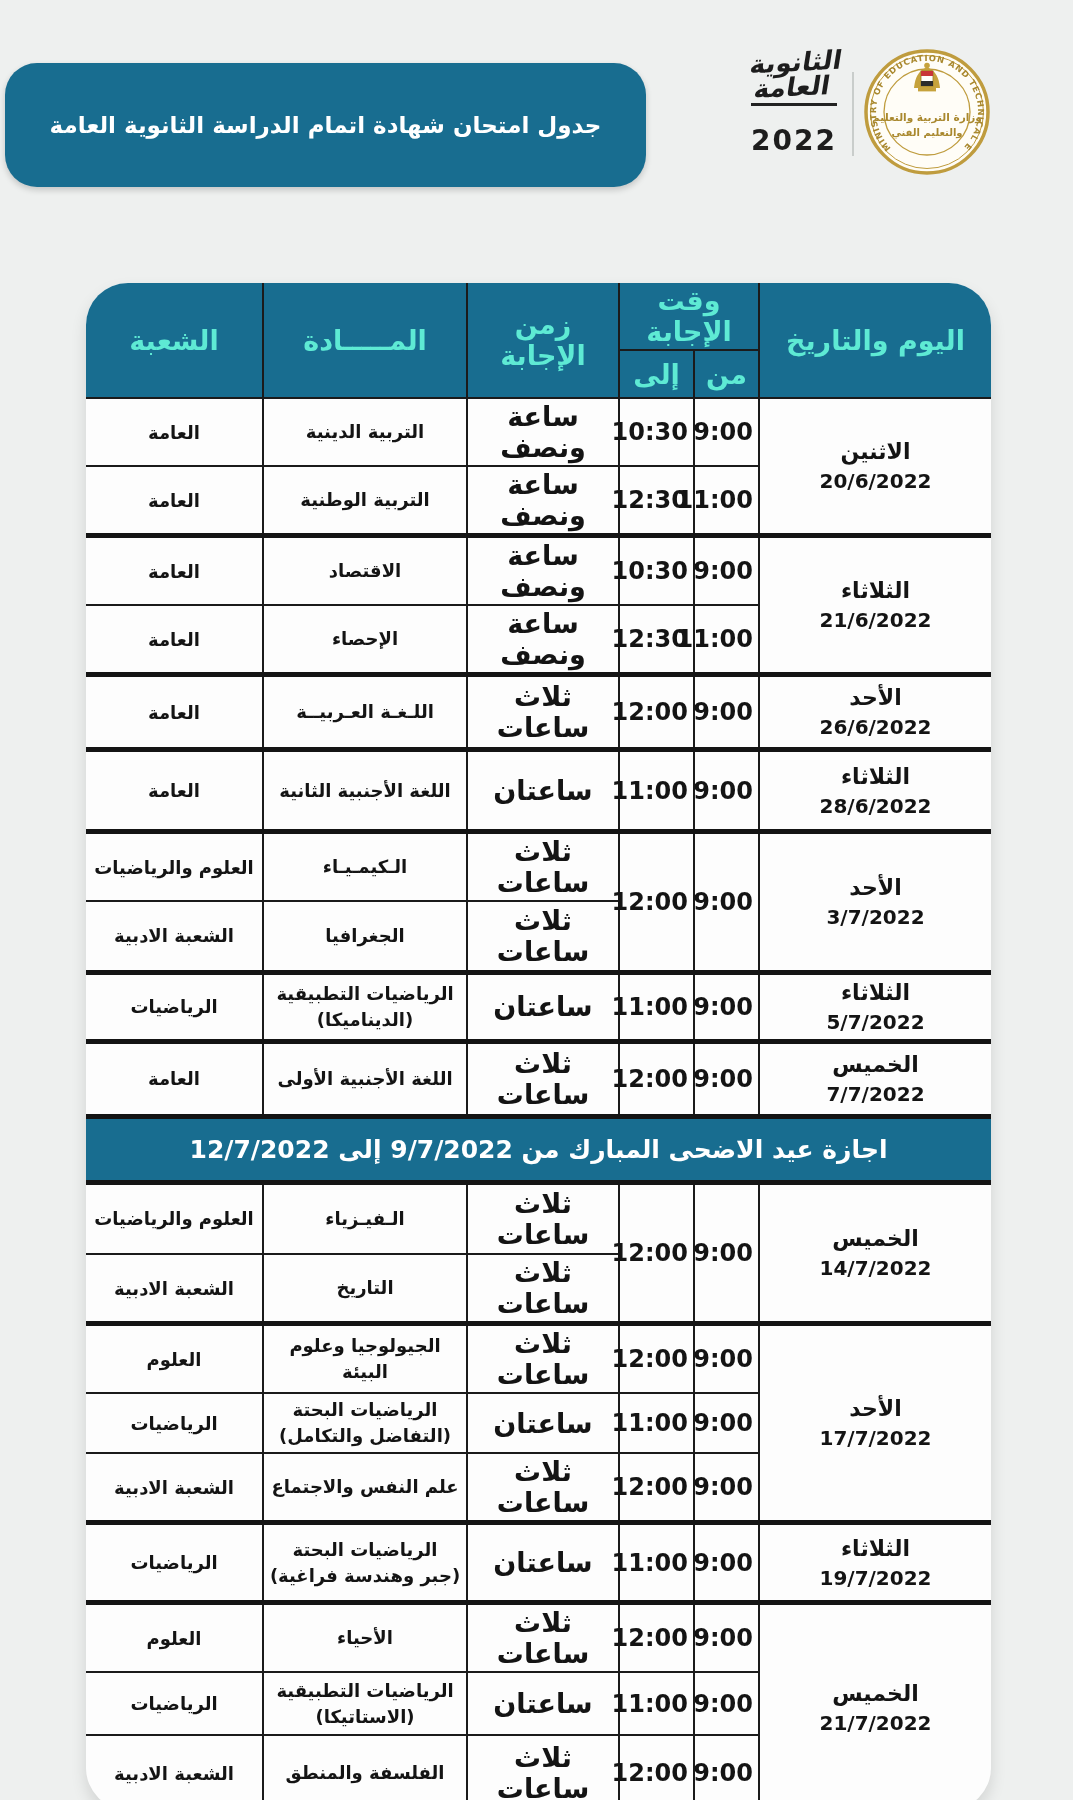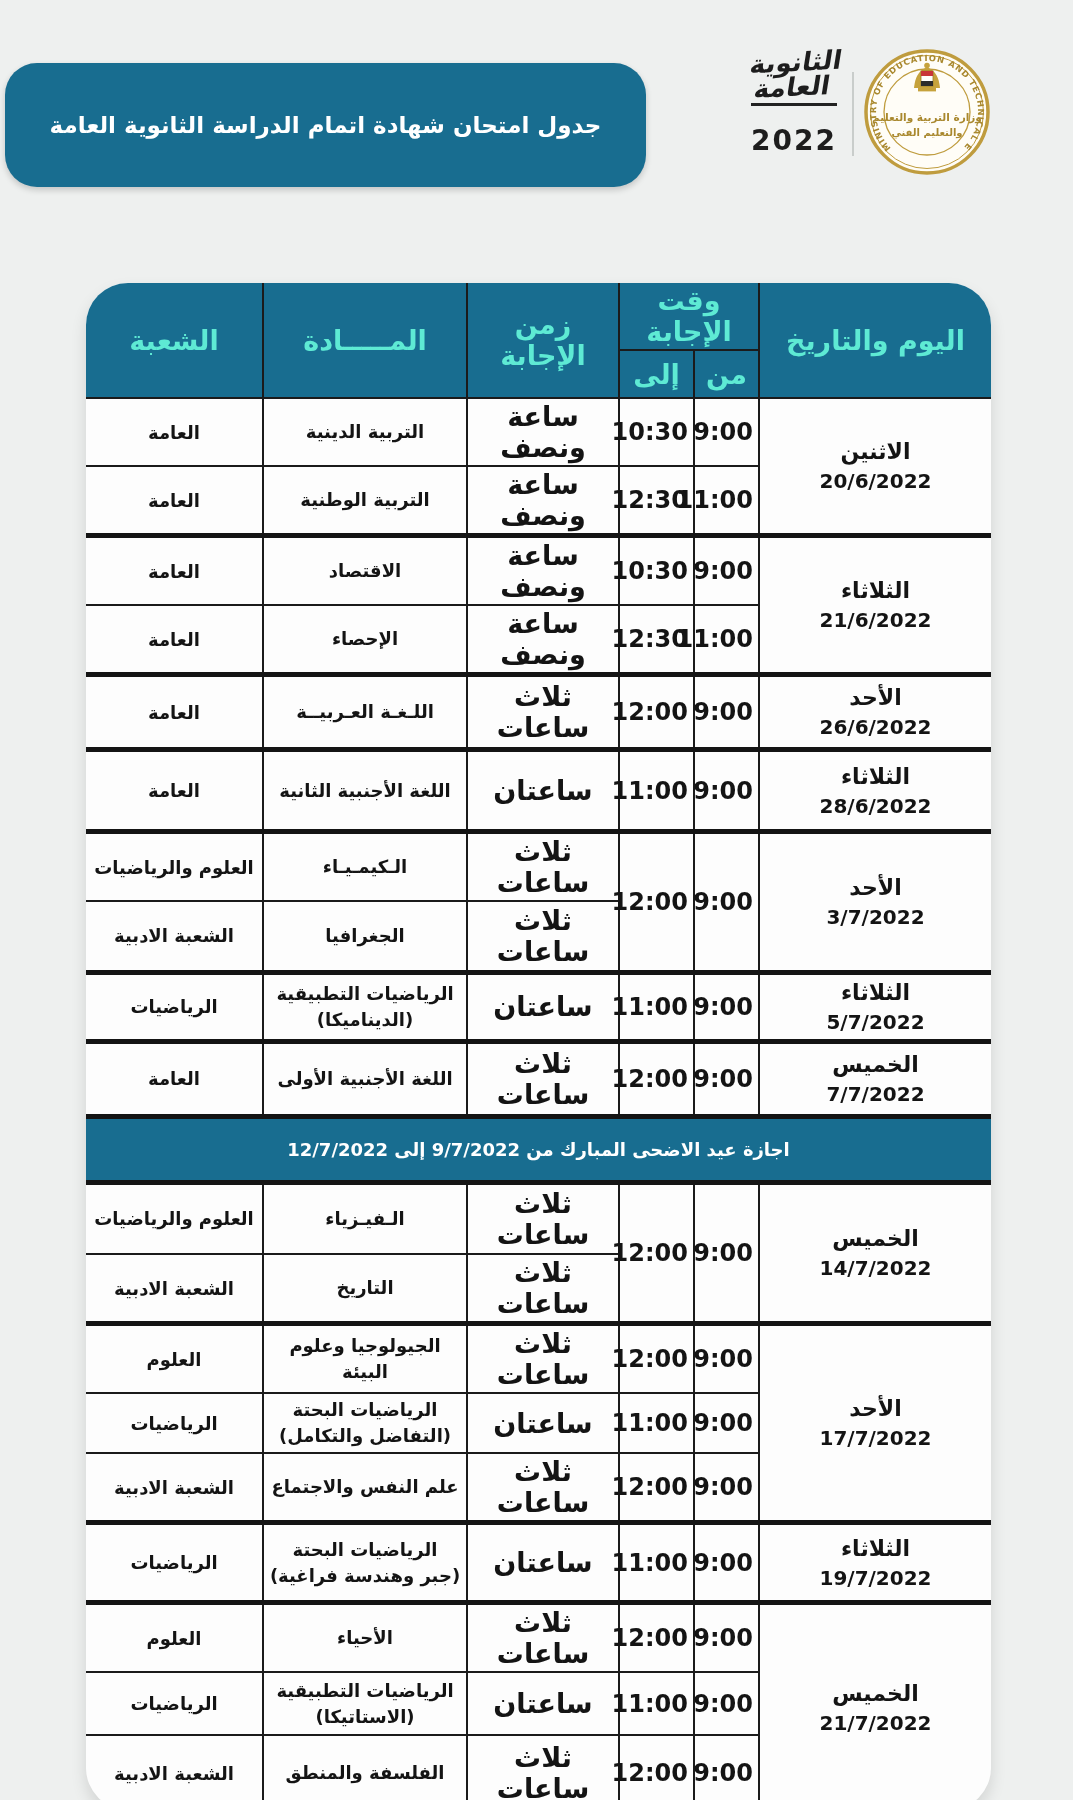--- a/index.html
+++ b/index.html
@@ -33,21 +33,21 @@
     background:#fdfdfd; border-radius:42px; overflow:hidden;
     box-shadow:0 8px 16px rgba(0,0,0,.12);
   }
   table.sched{ border-collapse:collapse; table-layout:fixed; width:905px;
     direction:rtl; border-style:hidden; }
   .sched th, .sched td{ border:2px solid #1b1b1b; text-align:center; vertical-align:middle;
     color:#141414; font-weight:bold; padding:2px 5px; }
   .sched thead th{ background:#186d90; color:#5eead4; font-size:27px; }
   tr.gs td{ border-top:5px solid #141414; }
   tr.eid td{ border-top:5px solid #141414; border-bottom:5px solid #141414;
-    background:#186d90; color:#ffffff; font-size:18px; }
+    background:#186d90; color:#ffffff; font-size:25px; }
   td.daycell{ }
   .dname{ font-size:22px; line-height:30px; }
   .ddate{ font-size:20px; line-height:28px; }
   td.t{ font-size:24px; }
   td.dur{ font-size:27px; }
   td.subj{ font-size:18px; white-space:pre-line; line-height:26px;margin-left:12px; }
   td.sec{ font-size:18px; }
 </style>
 </head>
 <body>

